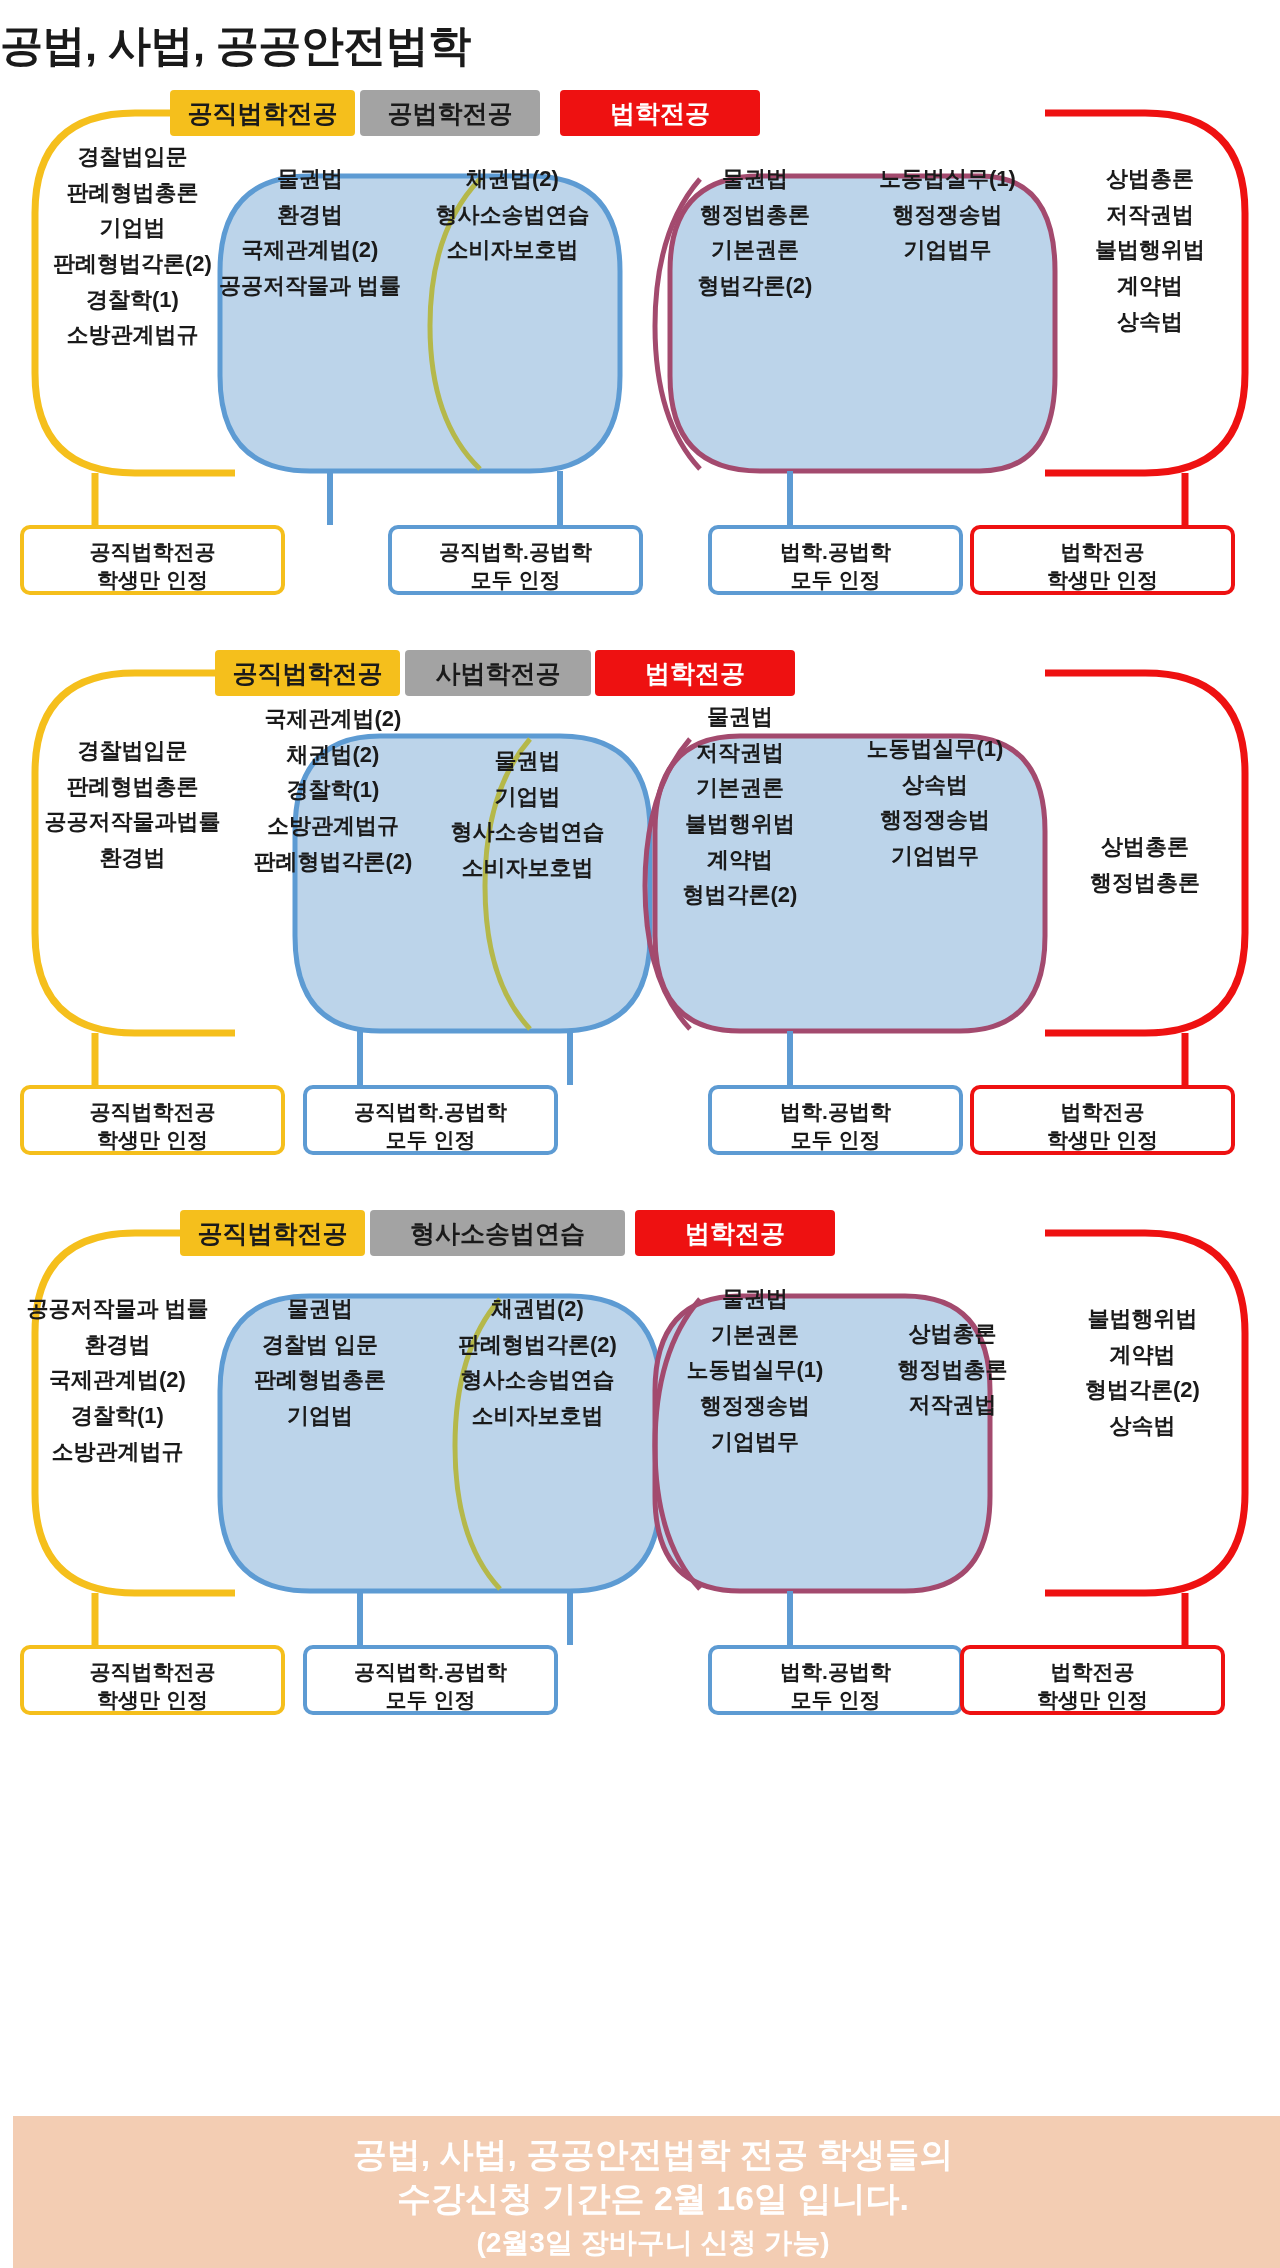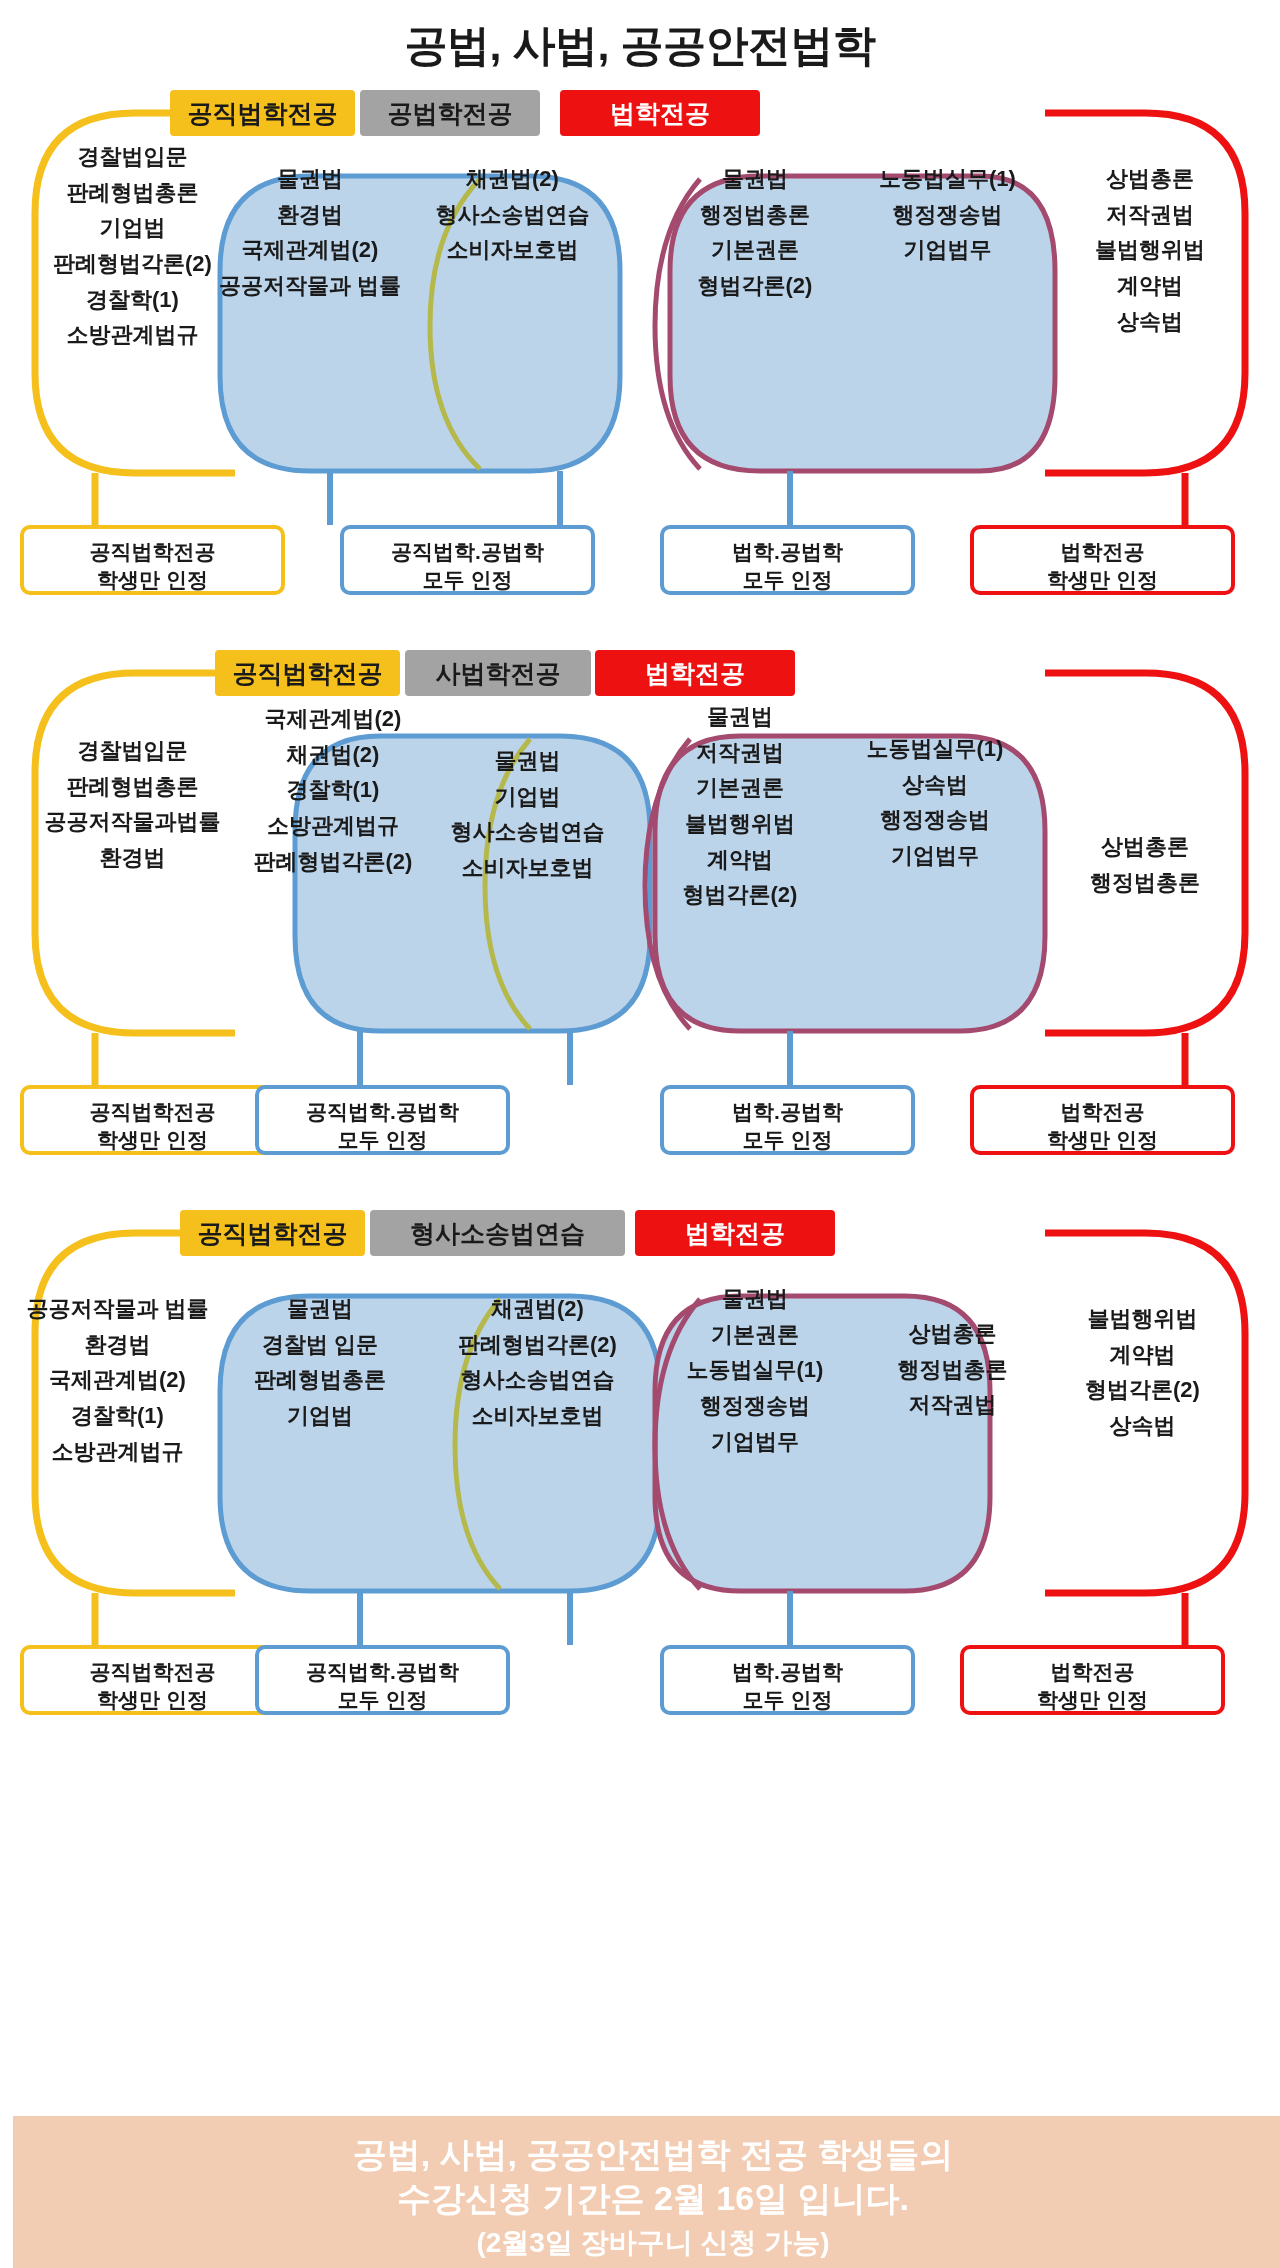--- a/index.html
+++ b/index.html
@@ -8,21 +8,21 @@
     width:1280px; height:2268px;
     background:#ffffff;
     font-family:"Liberation Sans", sans-serif;
     color:#1a1a1a;
     position:relative;
     overflow:hidden;
   }
 
   
   .title {
-    text-align:center;
+    text-align:left;
     padding-top:18px;
     font-size:43px;
     font-weight:bold;
     line-height:1.28;
     letter-spacing:-0.5px;
   }
   .title div { white-space:nowrap; }
 
   
   .section { position:relative; width:1280px; height:560px; }
@@ -68,21 +68,21 @@
     border:4px solid #000;
     background:#fff;
     text-align:center;
     font-size:21px;
     font-weight:bold;
     line-height:1.35;
     padding-top:9px;
     z-index:6;
   }
   .legend.yellow { border-color:#f5bf1c; }
-  .legend.blue   { border-color:#5d9bd3; }
+  .legend.blue   { border-color:#5d9bd3;margin-left:48px; }
   .legend.red    { border-color:#ee1111; }
 
   
   .footer {
     position:absolute;
     left:13px; bottom:0;
     width:1280px; height:152px;
     background:#f3cdb3;
     text-align:center;
     color:#ffffff;

